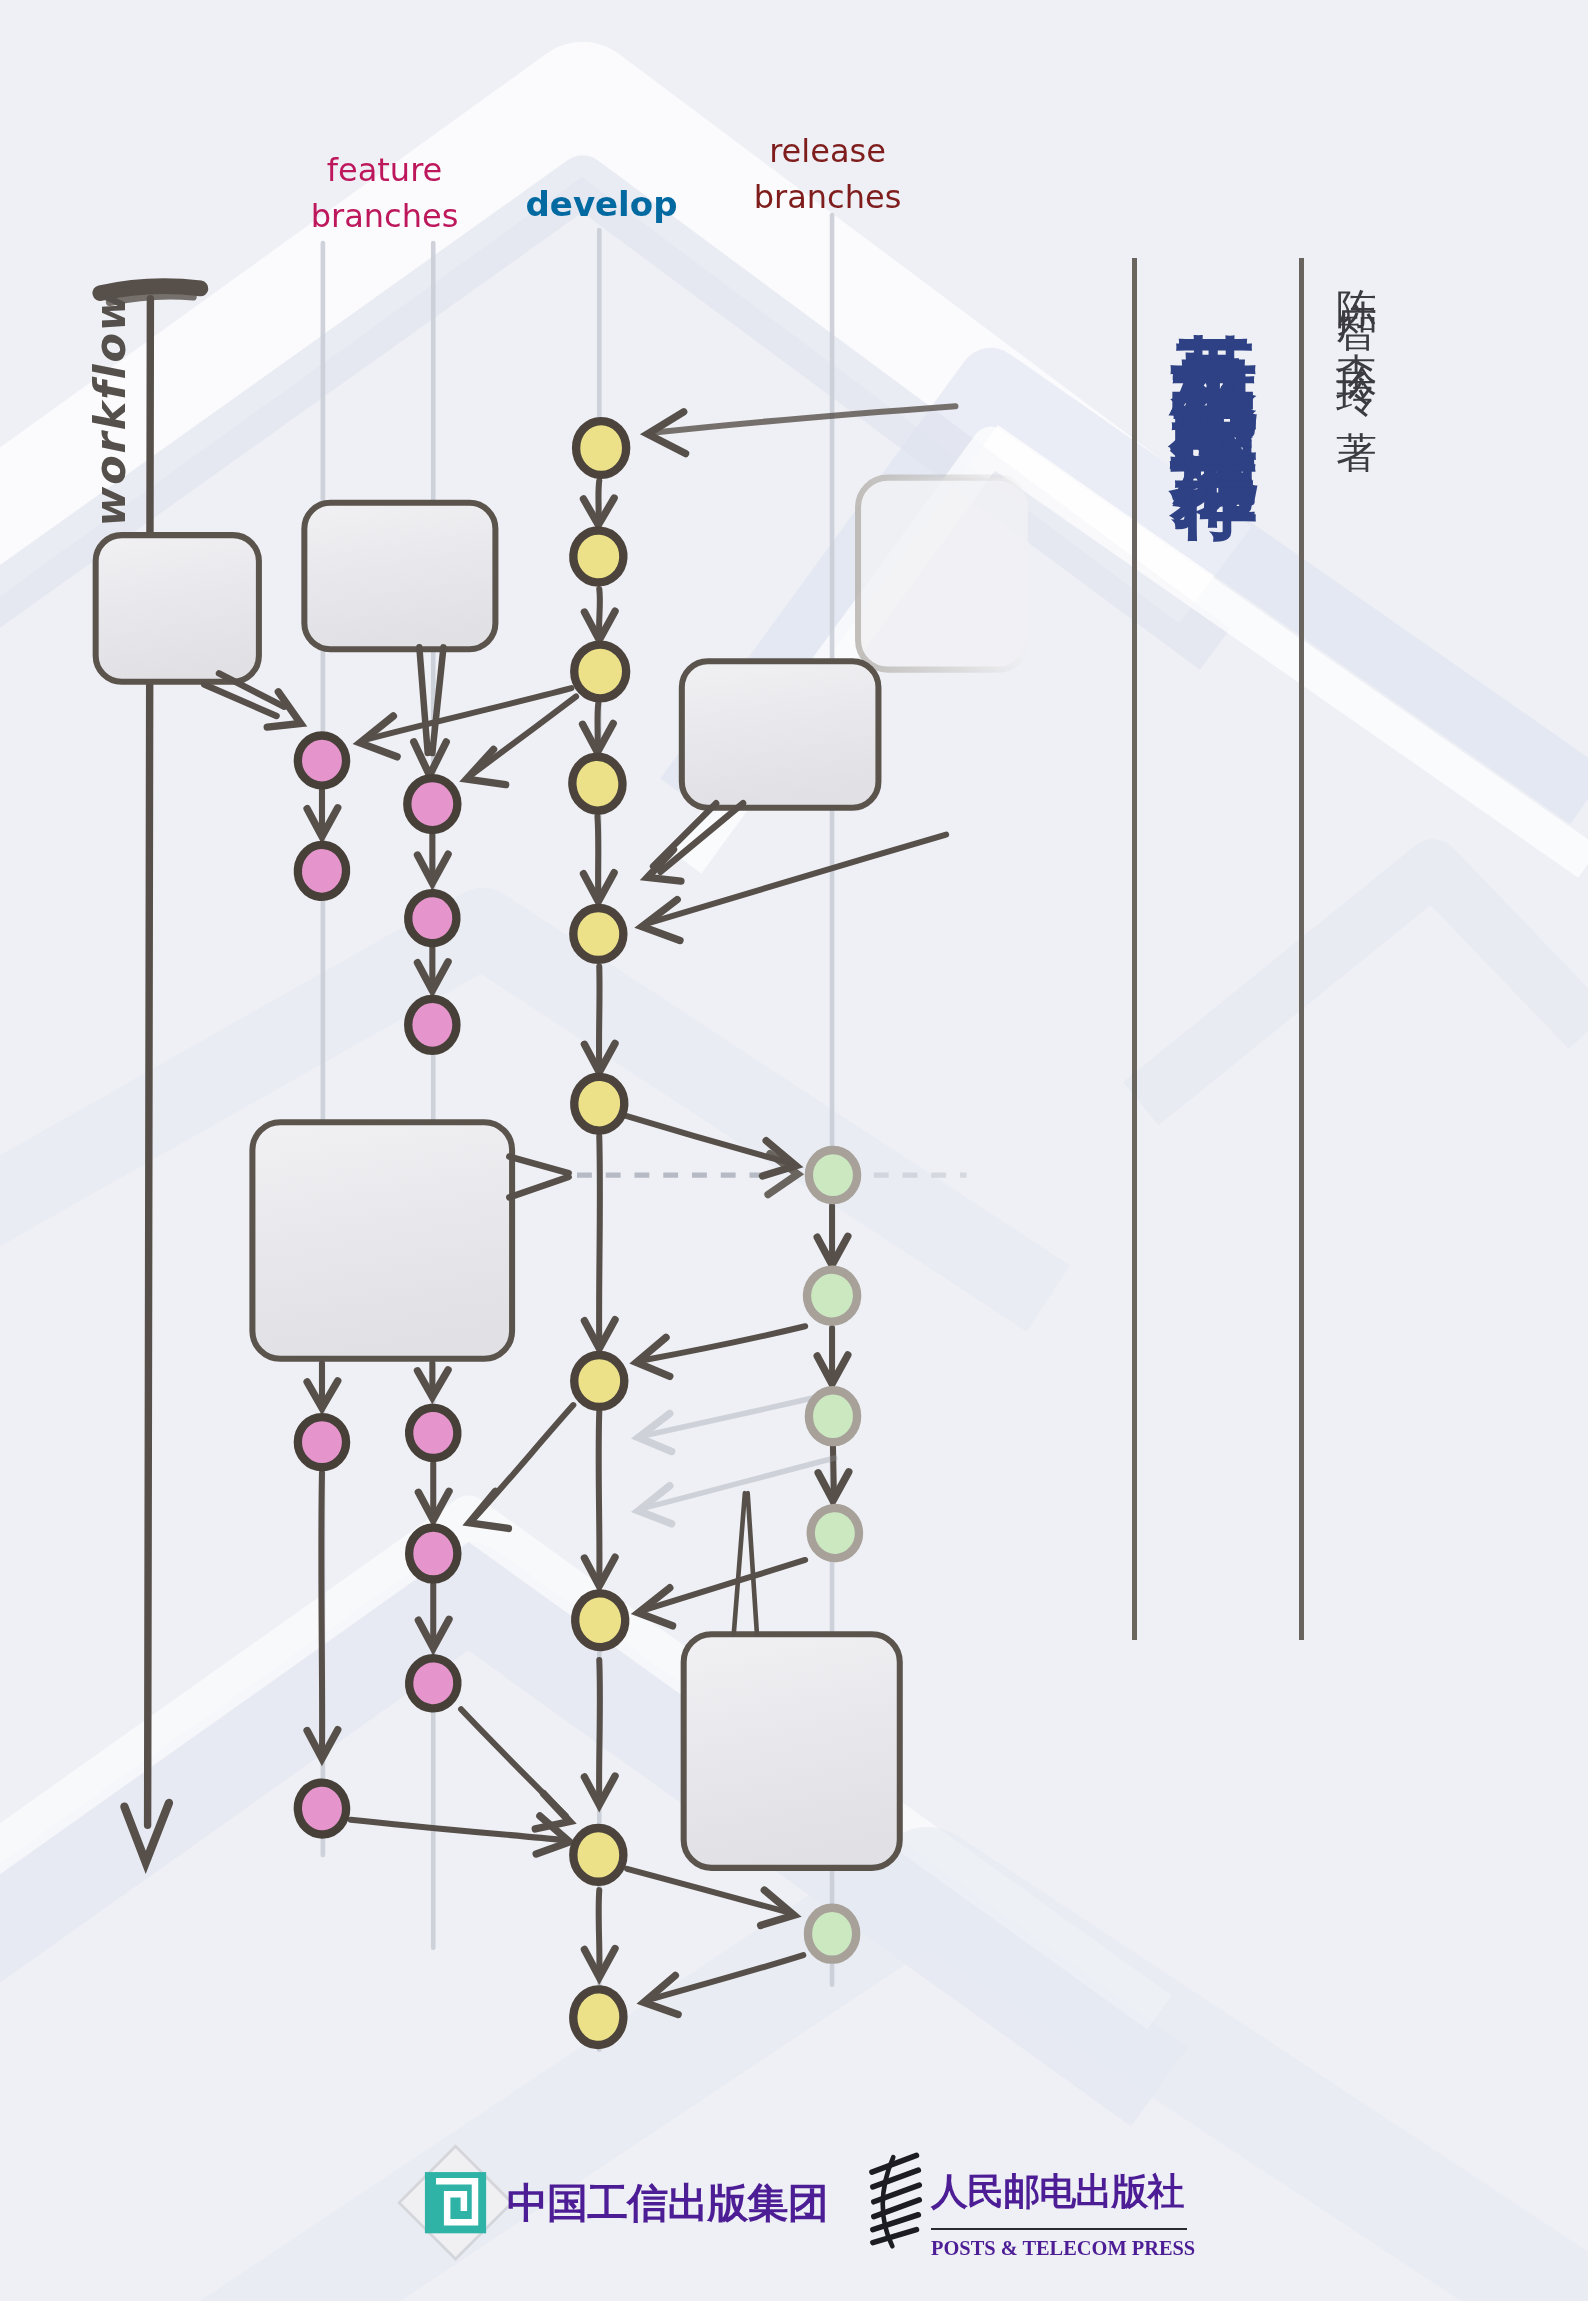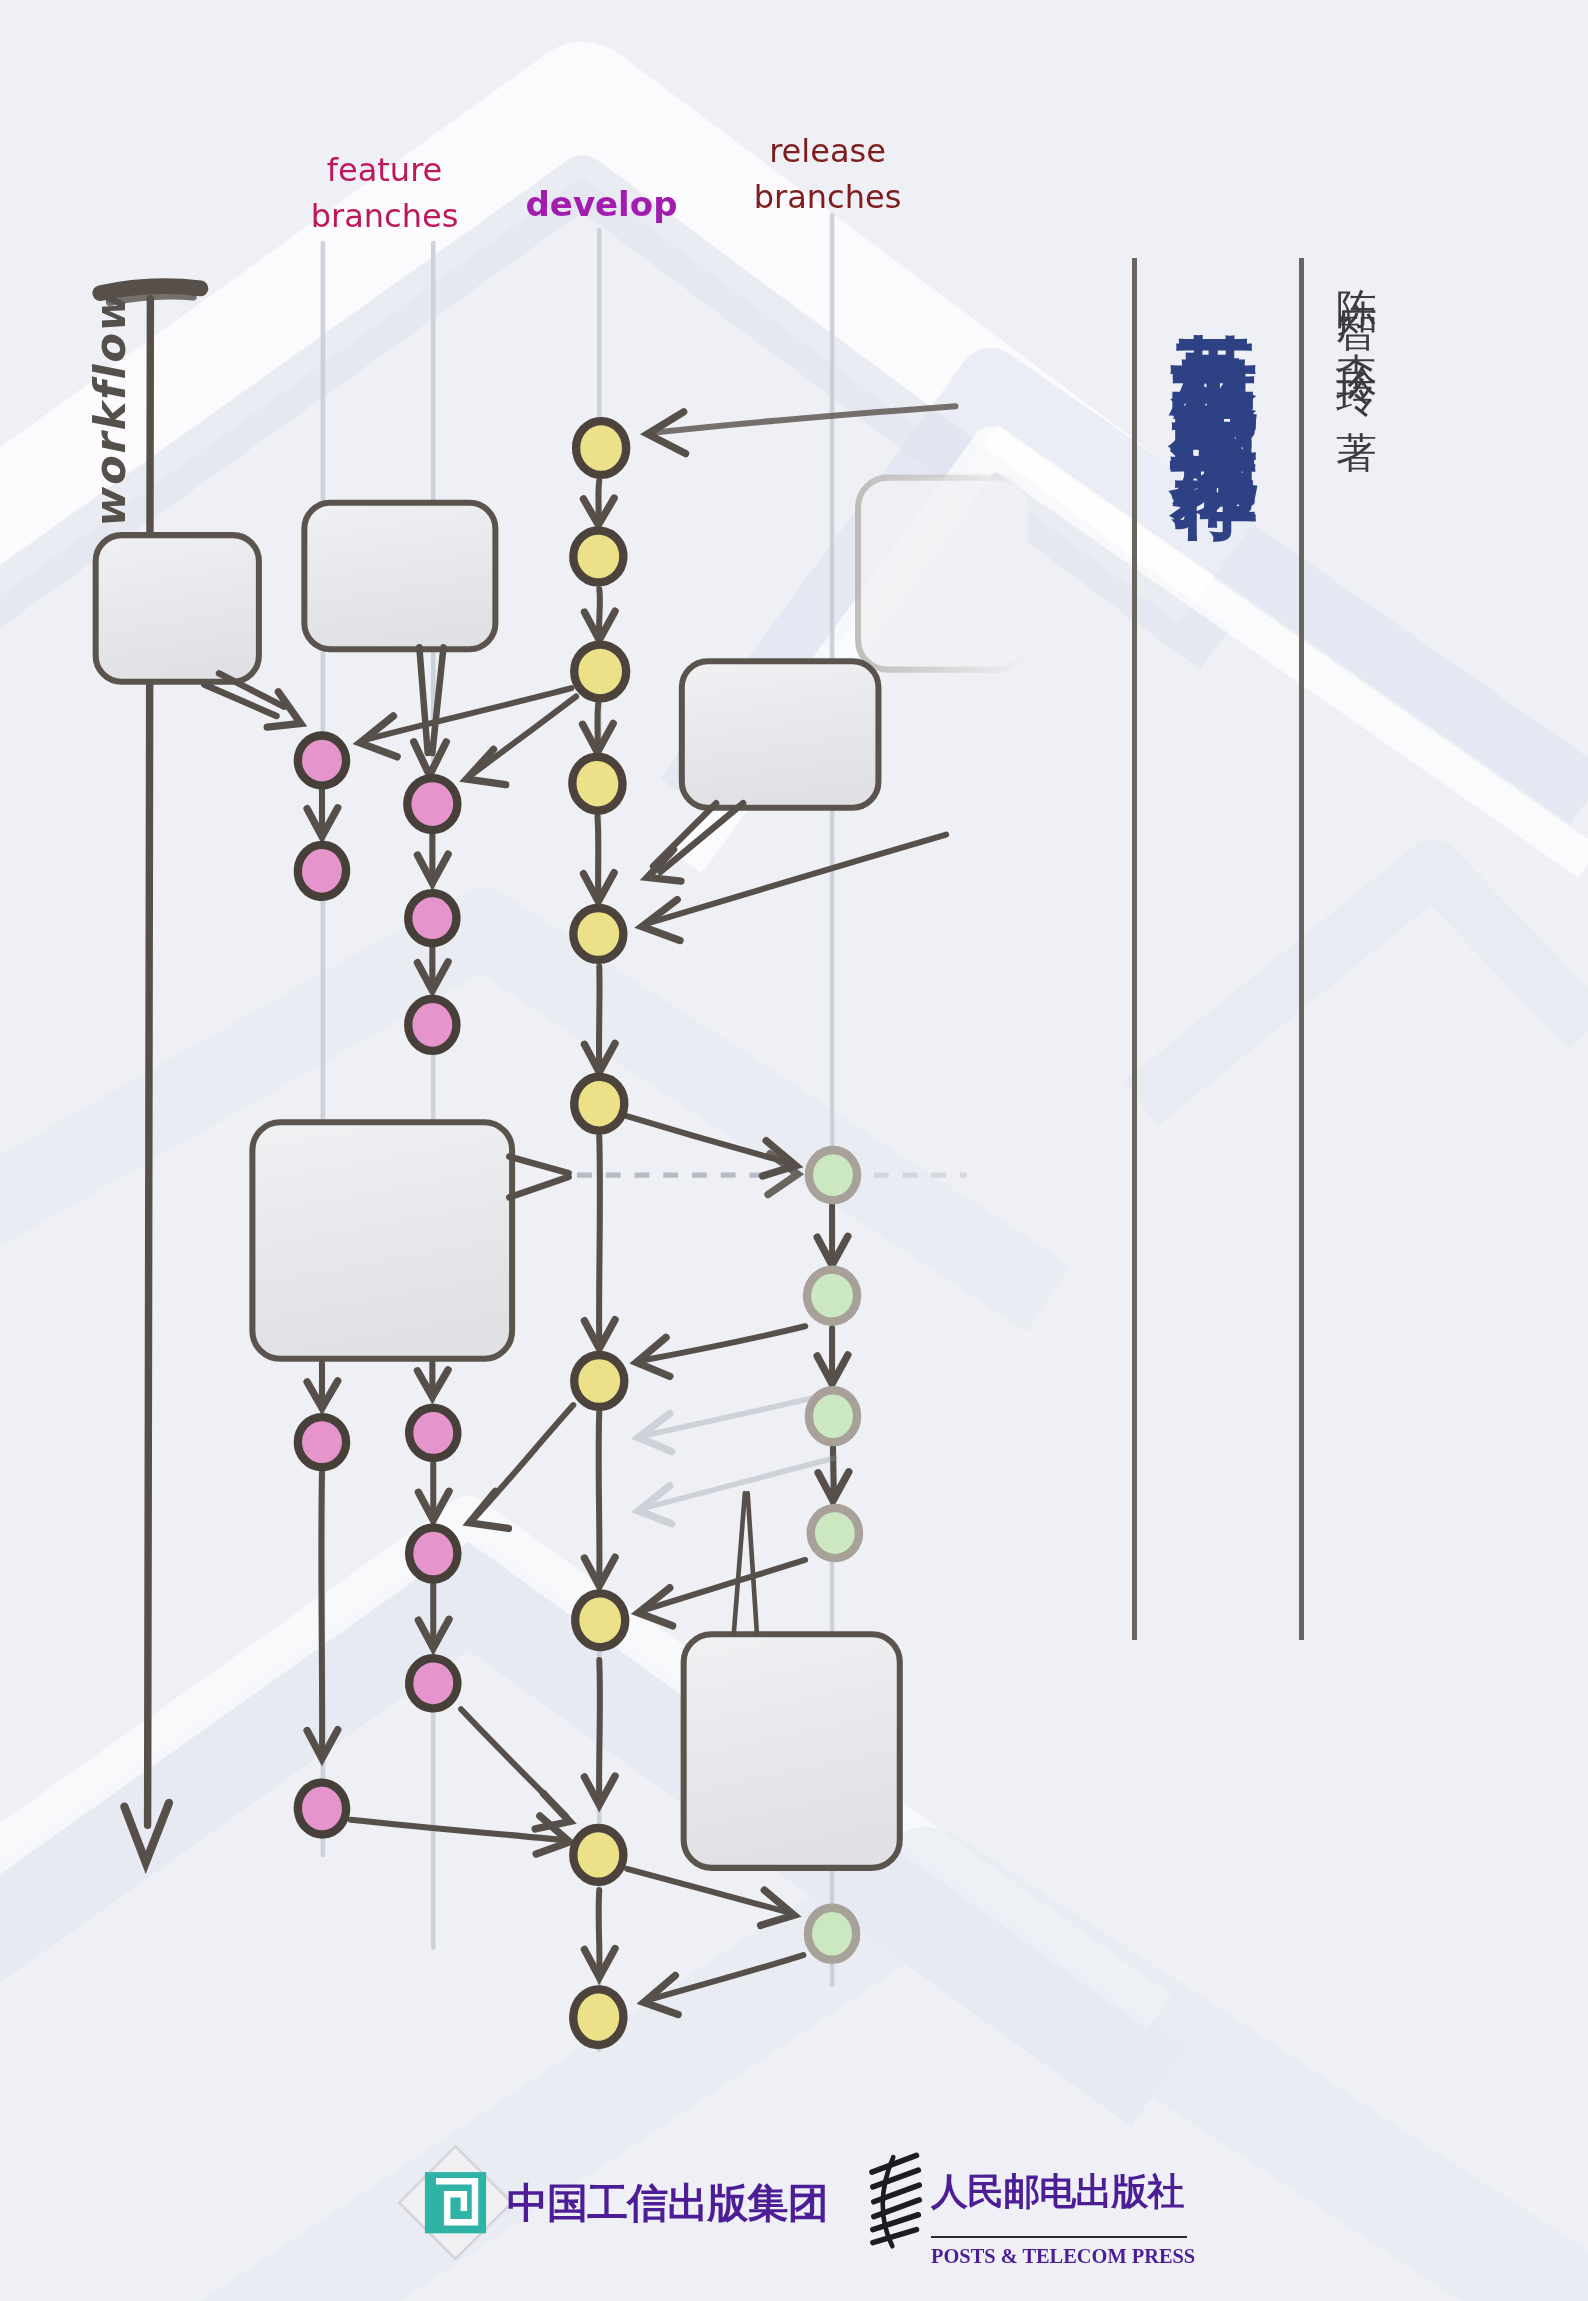--- a/index.html
+++ b/index.html
@@ -1,41 +1,41 @@
 <!DOCTYPE html>
 <html style="font-size:15px"><head>
 <meta charset="utf-8">
 <style>
   html,body{margin:0;padding:0;background:#888;}
   .cover{position:relative;width:1589px;height:2301px;background:#eef0f5;overflow:hidden;
          font-family:"DejaVu Sans","Liberation Sans",sans-serif;}
   .cover svg{position:absolute;left:0;top:0;}
   .lbl{position:absolute;text-align:center;line-height:1.45;}
   .lbl-feature{left:301px;top:147px;width:167px;font-size:32px;color:#be185d;}
-  .lbl-develop{left:518px;top:180px;width:167px;font-size:34px;font-weight:bold;color:#a21caf;}
+  .lbl-develop{left:518px;top:180px;width:167px;font-size:34px;font-weight:bold;color:#0369a1;}
   .lbl-release{left:744px;top:128px;width:167px;font-size:32px;color:#7f1d1d;}
   .lbl-workflow{position:absolute;left:110px;top:408px;width:0;height:0;}
   .lbl-workflow span{position:absolute;transform:translate(-50%,-50%) rotate(-90deg);
         font-size:43px;font-style:italic;font-weight:bold;color:#55504b;letter-spacing:1.9px;white-space:nowrap;}
   .rule{position:absolute;width:4.6px;background:#6a645e;}
   .rule-left{left:1132px;top:258px;height:1382px;}
   .rule-right{left:1299px;top:258px;height:1382px;}
   .book-title{position:absolute;left:1172px;top:262px;writing-mode:vertical-rl;text-orientation:upright;
         font-family:"Liberation Sans","DejaVu Sans",sans-serif;font-weight:bold;font-size:87px;
         letter-spacing:9.3px;color:#2e4184;line-height:1;}
   .authors{position:absolute;left:1336px;top:256px;display:flex;flex-direction:column;gap:28px;
         font-family:"DejaVu Serif","Liberation Serif",serif;color:#3c3b40;}
   .authors .a{writing-mode:vertical-rl;text-orientation:upright;font-size:41px;letter-spacing:12px;line-height:1;}
   .authors .suffix{margin-top:15px;}
   .pub{position:absolute;color:#4c1d95;}
   .pub-group-name{left:507px;top:2176px;width:321px;font-size:41px;font-weight:bold;letter-spacing:-0.9px;
         font-family:"DejaVu Serif","Liberation Serif",serif;white-space:nowrap;}
   .pub-press{left:931px;top:2167px;width:256px;text-align:left;}
   .pub-press-name{font-size:37px;font-weight:bold;letter-spacing:-0.9px;white-space:nowrap;
-        font-family:"DejaVu Serif","Liberation Serif",serif;border-bottom:2.8px solid #2a2a30;padding-bottom:19px;}
+        font-family:"DejaVu Serif","Liberation Serif",serif;border-bottom:2.8px solid #2a2a30;padding-bottom:11px;}
   .pub-press-tagline{font-size:20.4px;font-weight:bold;letter-spacing:0px;margin-top:7px;white-space:nowrap;
         font-family:"Liberation Serif","DejaVu Serif",serif;}
 </style>
 </head>
 <body>
 
 <div class="cover">
 
   <svg width="1589" height="2301" viewBox="0 0 1713 2481">
     <g fill="none" stroke-linejoin="round">

